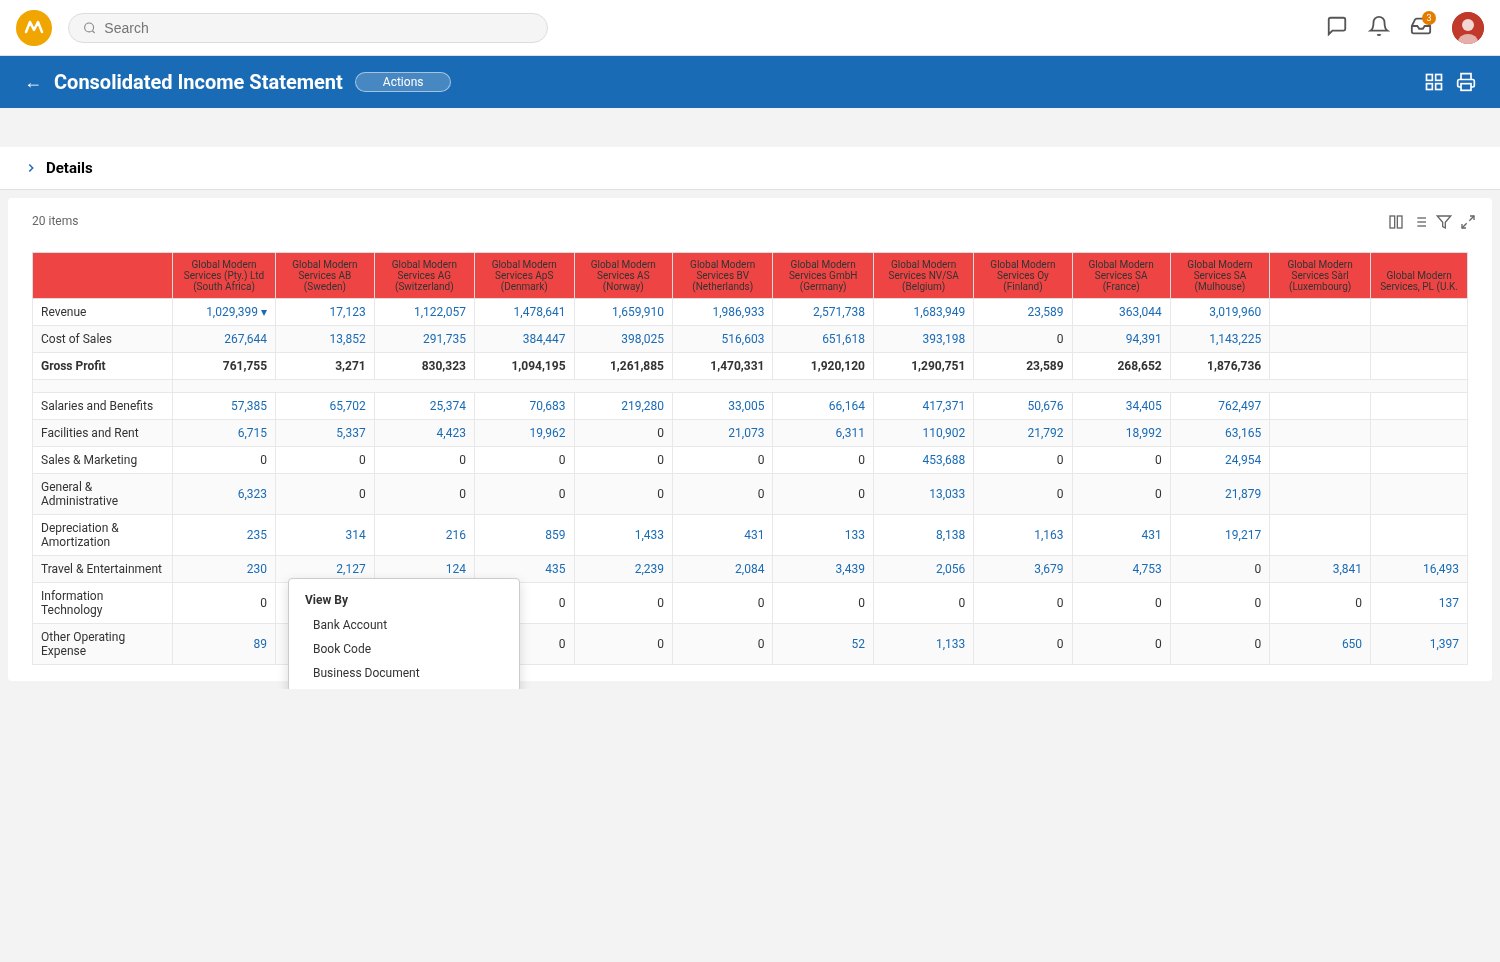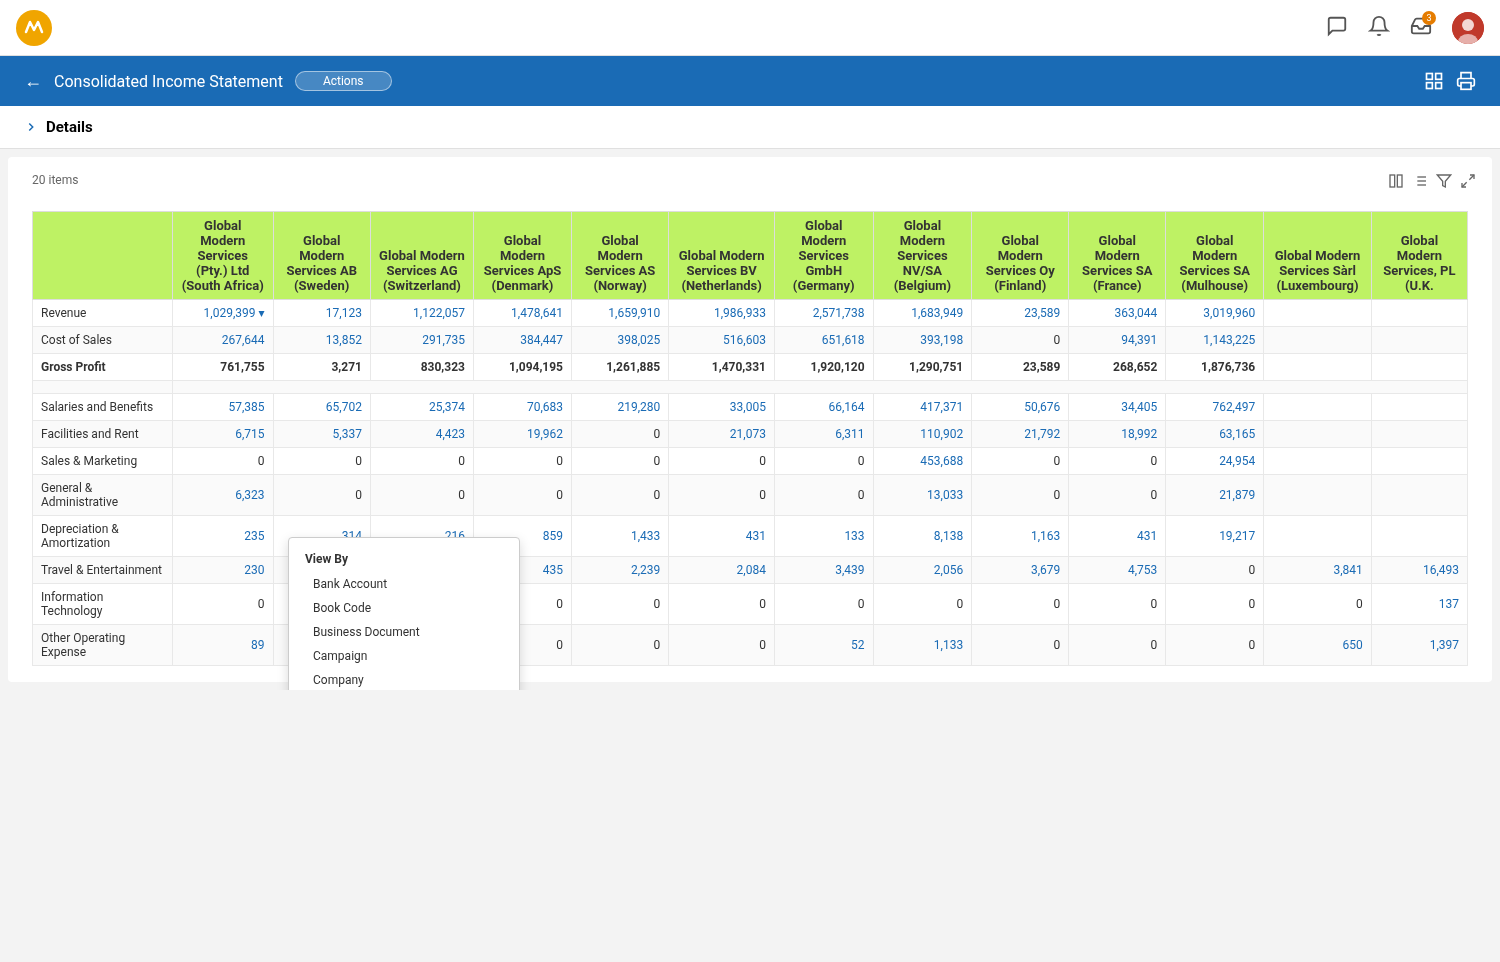--- a/index.html
+++ b/index.html
@@ -84,22 +84,22 @@
       align-items: center;
       gap: 12px;
     }
     .back-arrow {
       color: white;
       font-size: 18px;
       cursor: pointer;
     }
     .page-title {
       color: white;
-      font-size: 16px;
-      font-weight: 400;
+      font-size: 20px;
+      font-weight: 700;
     }
     .actions-badge {
       background: rgba(255,255,255,0.2);
       border: 1px solid rgba(255,255,255,0.5);
       color: white;
       padding: 2px 27px;
       border-radius: 10px;
       font-size: 12px;
       cursor: pointer;
     }
@@ -107,20 +107,21 @@
       display: flex;
       align-items: center;
       gap: 12px;
     }
 
     
     .details-section {
       background: white;
       padding: 12px 24px;
       border-bottom: 1px solid #e0e0e0;
+      margin-top: 39px;
     }
     .details-toggle {
       display: flex;
       align-items: center;
       gap: 8px;
       cursor: pointer;
     }
     .details-toggle span {
       font-weight: 700;
       font-size: 15px;
@@ -151,26 +152,26 @@
     .table-wrapper {
       overflow-x: auto;
       position: relative;
     }
     table {
       border-collapse: collapse;
       width: 100%;
       font-size: 12px;
     }
     th {
-      background: #bef264;
+      background: #ef4444;
       border: 1px solid #ddd;
       padding: 6px 8px;
       text-align: center;
-      font-weight: 700;
-      font-size: 13px;
+      font-weight: 400;
+      font-size: 10px;
       color: #333;
       vertical-align: bottom;
       min-width: 90px;
     }
     th:first-child {
       min-width: 140px;
       text-align: left;
     }
     td {
       border: 1px solid #e8e8e8;
@@ -236,20 +237,27 @@
   </style>
 </head>
 <body>
 
 <div class="top-nav">
   <div class="logo-container">
     <svg class="logo-icon" viewBox="0 0 36 36">
       <circle cx="18" cy="18" r="18" fill="#f0a500"></circle>
       <path d="M10 22 L14 12 L18 20 L22 12 L26 22" stroke="white" stroke-width="2.5" fill="none" stroke-linecap="round" stroke-linejoin="round"></path>
     </svg>
+  </div>
+  <div class="search-bar">
+    <svg width="14" height="14" viewBox="0 0 24 24" fill="none" stroke="#888" stroke-width="2">
+      <circle cx="11" cy="11" r="8"></circle>
+        <line x1="21" y1="21" x2="16.65" y2="16.65"></line>
+    </svg>
+    <input type="text" placeholder="Search" style="">
   </div>
   <div class="nav-icons">
     <div style="position:relative">
       <svg width="22" height="22" viewBox="0 0 24 24" fill="none" stroke="#555" stroke-width="2">
         <path d="M21 15a2 2 0 0 1-2 2H7l-4 4V5a2 2 0 0 1 2-2h14a2 2 0 0 1 2 2z"></path>
       </svg>
     </div>
     <div style="position:relative">
       <svg width="22" height="22" viewBox="0 0 24 24" fill="none" stroke="#555" stroke-width="2">
         <path d="M18 8A6 6 0 0 0 6 8c0 7-3 9-3 9h18s-3-2-3-9"></path>

